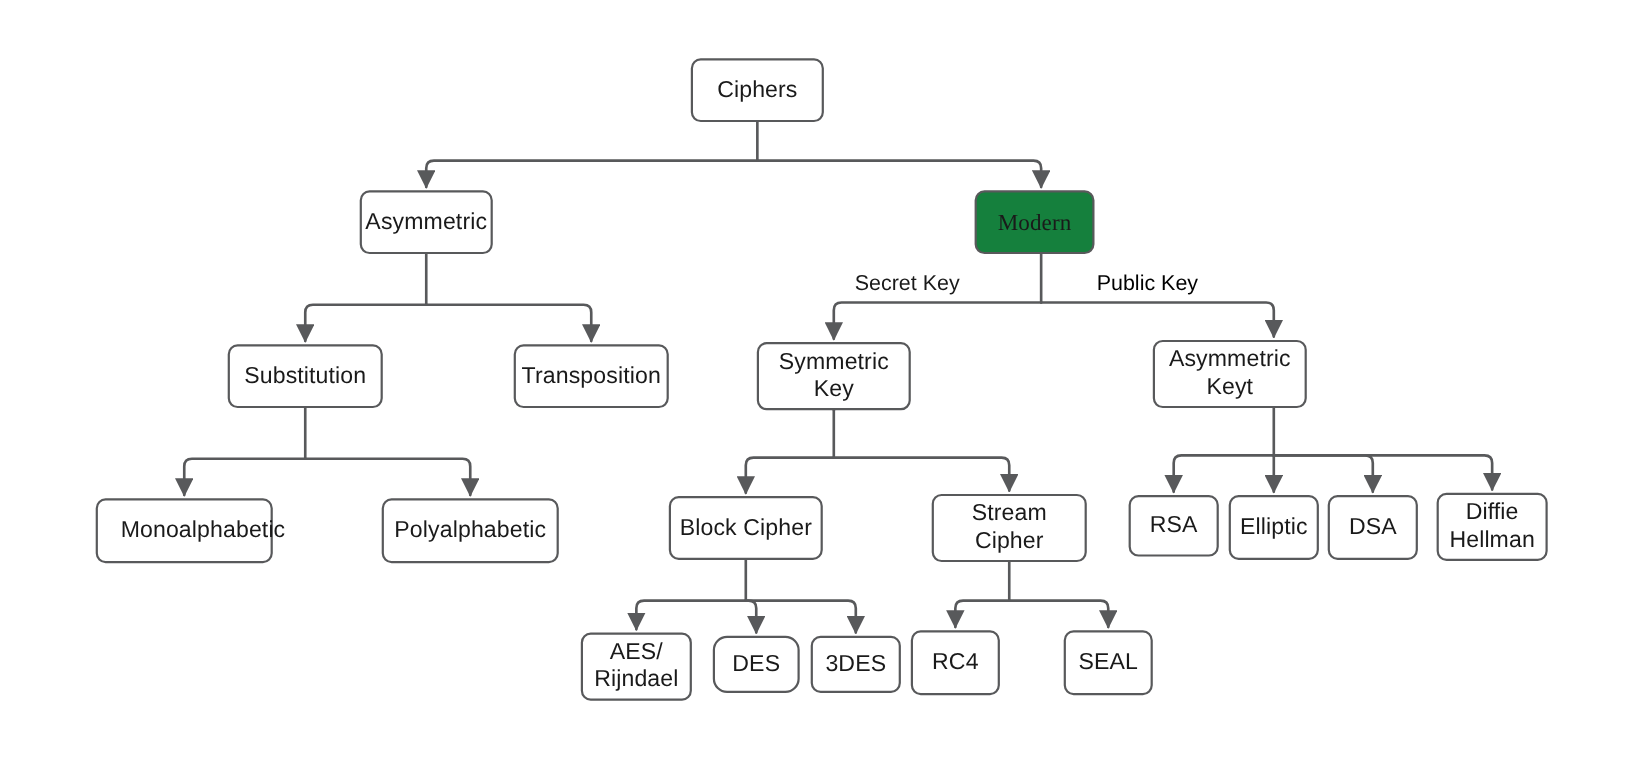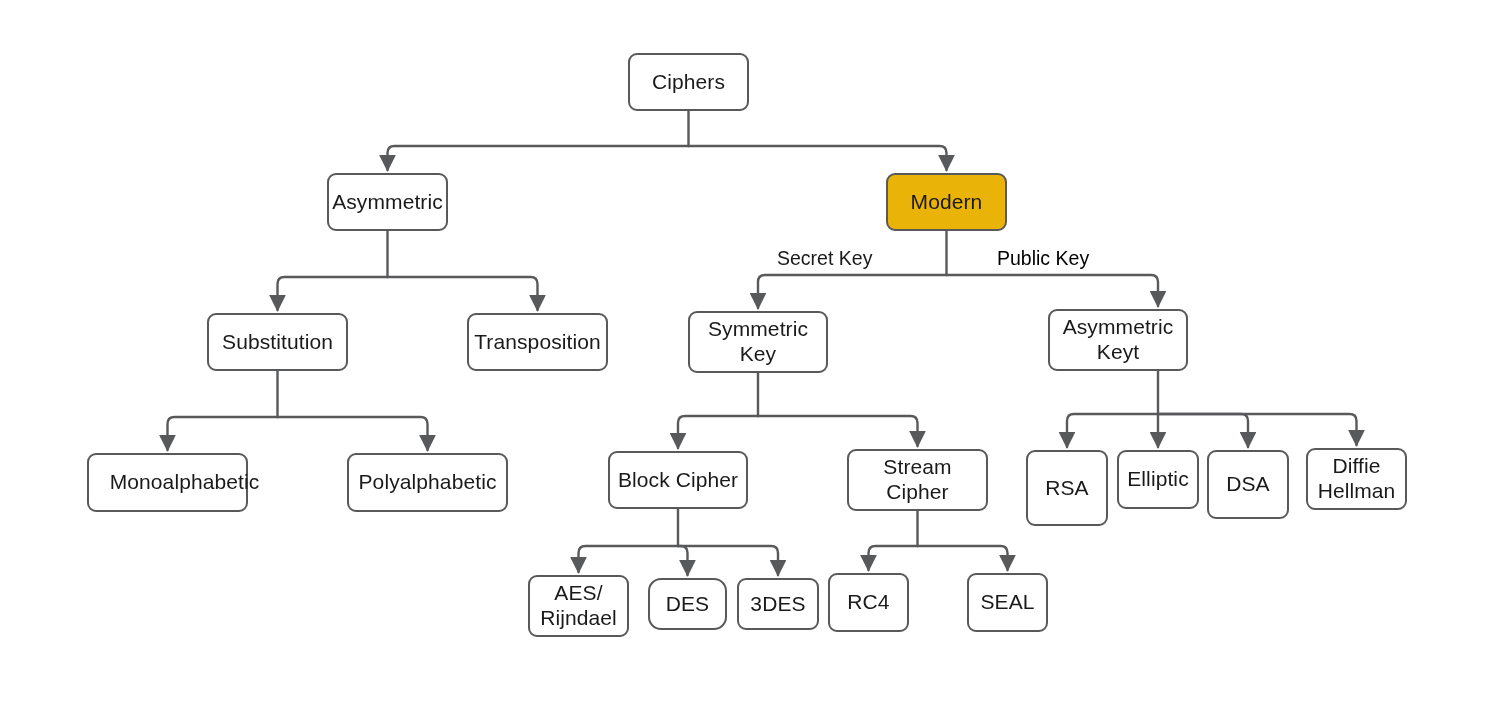--- a/index.html
+++ b/index.html
@@ -89,35 +89,35 @@
         <path d="M 678 546 L 585.5 546 Q 578.5 546 578.5 553 L 578.5 572" marker-end="url(#arrow)"></path>
         <path d="M 678 546 L 680.5 546 Q 687.5 546 687.5 553 L 687.5 575" marker-end="url(#arrow)"></path>
         <path d="M 678 546 L 771 546 Q 778 546 778 553 L 778 575" marker-end="url(#arrow)"></path>
         <path d="M 917.5 511 L 917.5 546"></path>
         <path d="M 917.5 546 L 875.5 546 Q 868.5 546 868.5 553 L 868.5 570" marker-end="url(#arrow)"></path>
         <path d="M 917.5 546 L 1000.5 546 Q 1007.5 546 1007.5 553 L 1007.5 570" marker-end="url(#arrow)"></path>
       </g>
   </svg>
 <div class="node" style="left: 628px; top: 53px; width: 121px; height: 58px; border-color: rgb(88, 89, 91); background: rgb(255, 255, 255); color: rgb(26, 26, 26);">Ciphers</div>
     <div class="node" style="left: 327px; top: 173px; width: 121px; height: 58px; border-color: rgb(88, 89, 91); background: rgb(255, 255, 255); color: rgb(26, 26, 26);">Asymmetric</div>
-    <div class="node" style="left: 886px; top: 173px; width: 121px; height: 58px; border-color: rgb(88, 89, 91); background: #eab308; color: rgb(26, 26, 26);">Modern</div>
+    <div class="node" style="left: 886px; top: 173px; width: 109px; height: 58px; border-color: rgb(88, 89, 91); background: #15803d; color: rgb(26, 26, 26); font-family: Liberation Serif, serif;">Modern</div>
     <div class="node" style="left: 207px; top: 313px; width: 141px; height: 58px; border-color: rgb(88, 89, 91); background: rgb(255, 255, 255); color: rgb(26, 26, 26);">Substitution</div>
     <div class="node" style="left: 467px; top: 313px; width: 141px; height: 58px; border-color: rgb(88, 89, 91); background: rgb(255, 255, 255); color: rgb(26, 26, 26);">Transposition</div>
     <div class="node" style="left: 688px; top: 311px; width: 140px; height: 62px; border-color: rgb(88, 89, 91); background: rgb(255, 255, 255); color: rgb(26, 26, 26);">Symmetric
 Key</div>
     <div class="node" style="left: 1048px; top: 309px; width: 140px; height: 62px; border-color: rgb(88, 89, 91); background: rgb(255, 255, 255); color: rgb(26, 26, 26);">Asymmetric
 Keyt</div>
     <div class="node" style="left: 87px; top: 453px; width: 161px; height: 59px; border-color: rgb(88, 89, 91); background: rgb(255, 255, 255); color: rgb(26, 26, 26); padding-left: 37px;">Monoalphabetic</div>
     <div class="node" style="left: 347px; top: 453px; width: 161px; height: 59px; border-color: rgb(88, 89, 91); background: rgb(255, 255, 255); color: rgb(26, 26, 26);">Polyalphabetic</div>
     <div class="node" style="left: 608px; top: 451px; width: 140px; height: 58px; border-color: rgb(88, 89, 91); background: rgb(255, 255, 255); color: rgb(26, 26, 26);">Block Cipher</div>
     <div class="node" style="left: 847px; top: 449px; width: 141px; height: 62px; border-color: rgb(88, 89, 91); background: rgb(255, 255, 255); color: rgb(26, 26, 26);">Stream
 Cipher</div>
-    <div class="node" style="left: 1026px; top: 450px; width: 82px; height: 76px; border-color: rgb(88, 89, 91); background: rgb(255, 255, 255); color: rgb(26, 26, 26);">RSA</div>
+    <div class="node" style="left: 1026px; top: 450px; width: 82px; height: 56px; border-color: rgb(88, 89, 91); background: rgb(255, 255, 255); color: rgb(26, 26, 26);">RSA</div>
     <div class="node" style="left: 1117px; top: 450px; width: 82px; height: 59px; border-color: rgb(88, 89, 91); background: rgb(255, 255, 255); color: rgb(26, 26, 26);">Elliptic</div>
-    <div class="node" style="left: 1207px; top: 450px; width: 82px; height: 69px; border-color: rgb(88, 89, 91); background: rgb(255, 255, 255); color: rgb(26, 26, 26);">DSA</div>
+    <div class="node" style="left: 1207px; top: 450px; width: 82px; height: 59px; border-color: rgb(88, 89, 91); background: rgb(255, 255, 255); color: rgb(26, 26, 26);">DSA</div>
     <div class="node" style="left: 1306px; top: 448px; width: 101px; height: 62px; border-color: rgb(88, 89, 91); background: rgb(255, 255, 255); color: rgb(26, 26, 26);">Diffie
 Hellman</div>
     <div class="node" style="left: 528px; top: 575px; width: 101px; height: 62px; border-color: rgb(88, 89, 91); background: rgb(255, 255, 255); color: rgb(26, 26, 26);">AES/
 Rijndael</div>
     <div class="node" style="left: 648px; top: 578px; width: 79px; height: 52px; border-color: rgb(88, 89, 91); background: rgb(255, 255, 255); color: rgb(26, 26, 26); border-radius: 13px;">DES</div>
     <div class="node" style="left: 737px; top: 578px; width: 82px; height: 52px; border-color: rgb(88, 89, 91); background: rgb(255, 255, 255); color: rgb(26, 26, 26);">3DES</div>
     <div class="node" style="left: 828px; top: 573px; width: 81px; height: 59px; border-color: rgb(88, 89, 91); background: rgb(255, 255, 255); color: rgb(26, 26, 26);">RC4</div>
     <div class="node" style="left: 967px; top: 573px; width: 81px; height: 59px; border-color: rgb(88, 89, 91); background: rgb(255, 255, 255); color: rgb(26, 26, 26);">SEAL</div>
     <div class="edge-label" style="left: 774px; top: 249px; color: rgb(26, 26, 26);">Secret Key</div>
     <div class="edge-label" style="left: 994px; top: 249px; color: #000000;">Public Key</div>

